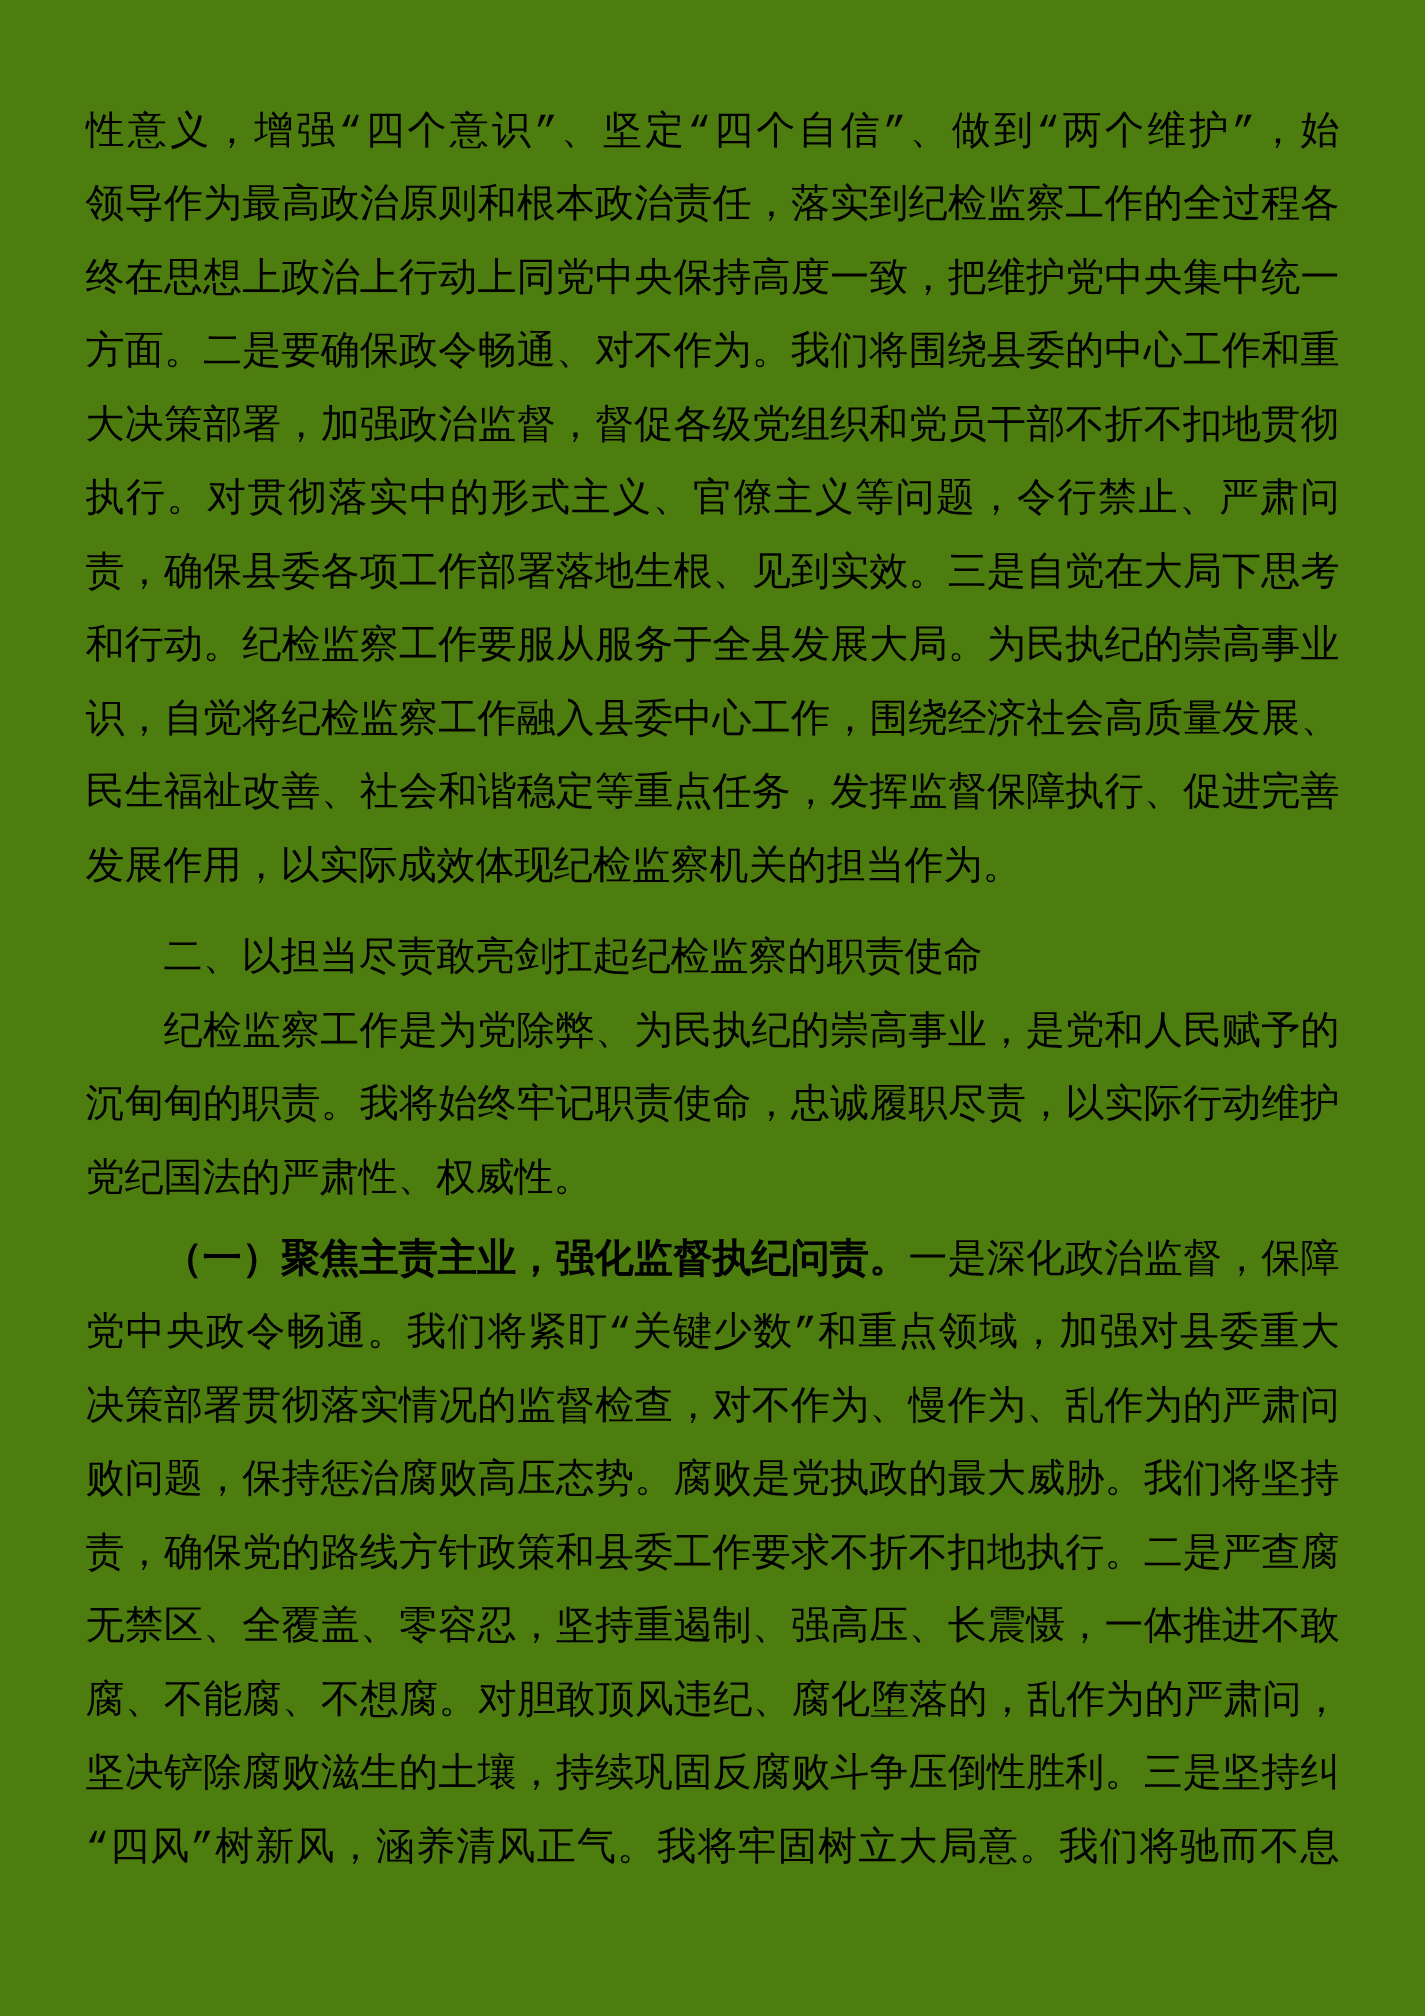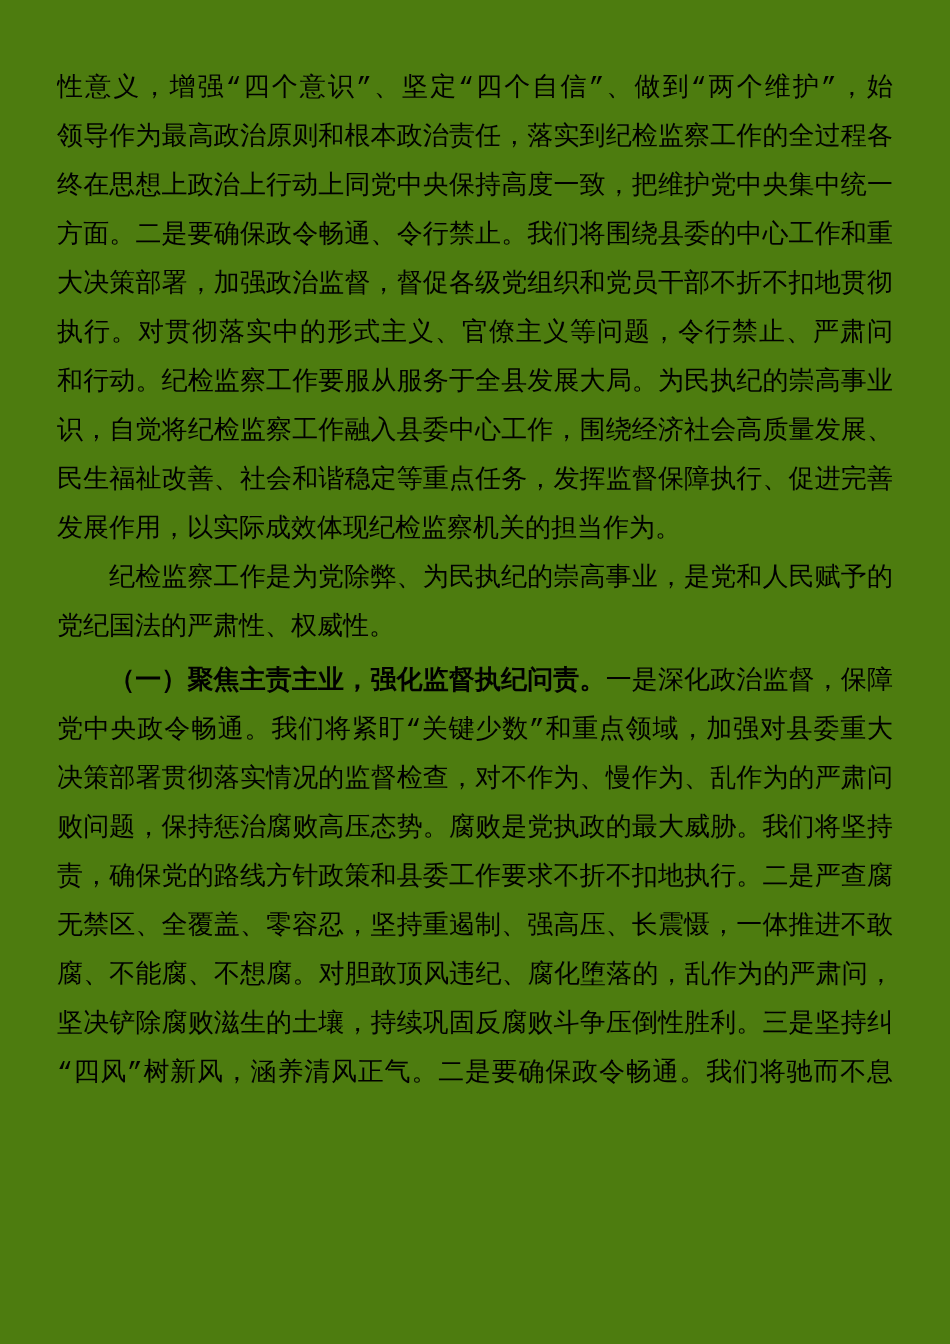--- a/index.html
+++ b/index.html
@@ -44,37 +44,42 @@
 </style>
 </head>
 <body>
 
 <div class="page">
   <div class="doc" id="doc">
       <div class="para">
         <div class="line justify"><span class="">性意义，增强“四个意识”、坚定“四个自信”、做到“两个维护”，始</span></div>
         <div class="line justify"><span class="">领导作为最高政治原则和根本政治责任，落实到纪检监察工作的全过程各</span></div>
         <div class="line justify"><span class="">终在思想上政治上行动上同党中央保持高度一致，把维护党中央集中统一</span></div>
-        <div class="line justify"><span class="">方面。二是要确保政令畅通、令行禁止。我们将围绕县委的中心工作和重</span></div>
+        <div class="line justify"><span class="">方面。二是要确保政令畅通、对不作为。我们将围绕县委的中心工作和重</span></div>
         <div class="line justify"><span class="">大决策部署，加强政治监督，督促各级党组织和党员干部不折不扣地贯彻</span></div>
         <div class="line justify"><span class="">执行。对贯彻落实中的形式主义、官僚主义等问题，令行禁止、严肃问</span></div>
+        <div class="line justify"><span class="">责，确保县委各项工作部署落地生根、见到实效。三是自觉在大局下思考</span></div>
         <div class="line justify"><span class="">和行动。纪检监察工作要服从服务于全县发展大局。为民执纪的崇高事业</span></div>
         <div class="line justify"><span class="">识，自觉将纪检监察工作融入县委中心工作，围绕经济社会高质量发展、</span></div>
         <div class="line justify"><span class="">民生福祉改善、社会和谐稳定等重点任务，发挥监督保障执行、促进完善</span></div>
         <div class="line left"><span class="">发展作用，以实际成效体现纪检监察机关的担当作为。</span></div>
       </div>
+      <div class="para" style="margin-top: 12px;">
+        <div class="line left indent"><span class="">二、以担当尽责敢亮剑扛起纪检监察的职责使命</span></div>
+      </div>
       <div class="para">
         <div class="line justify indent"><span class="">纪检监察工作是为党除弊、为民执纪的崇高事业，是党和人民赋予的</span></div>
+        <div class="line justify"><span class="">沉甸甸的职责。我将始终牢记职责使命，忠诚履职尽责，以实际行动维护</span></div>
         <div class="line left"><span class="">党纪国法的严肃性、权威性。</span></div>
       </div>
       <div class="para" style="margin-top: 5px;">
         <div class="line justify indent"><span class="bold">（一）聚焦主责主业，强化监督执纪问责。</span><span class="">一是深化政治监督，保障</span></div>
         <div class="line justify"><span class="">党中央政令畅通。我们将紧盯“关键少数”和重点领域，加强对县委重大</span></div>
         <div class="line justify"><span class="">决策部署贯彻落实情况的监督检查，对不作为、慢作为、乱作为的严肃问</span></div>
         <div class="line justify"><span class="">败问题，保持惩治腐败高压态势。腐败是党执政的最大威胁。我们将坚持</span></div>
         <div class="line justify"><span class="">责，确保党的路线方针政策和县委工作要求不折不扣地执行。二是严查腐</span></div>
         <div class="line justify"><span class="">无禁区、全覆盖、零容忍，坚持重遏制、强高压、长震慑，一体推进不敢</span></div>
         <div class="line justify tight"><span class="">腐、不能腐、不想腐。对胆敢顶风违纪、腐化堕落的，乱作为的严肃问，</span></div>
         <div class="line justify"><span class="">坚决铲除腐败滋生的土壤，持续巩固反腐败斗争压倒性胜利。三是坚持纠</span></div>
-        <div class="line justify"><span class="">“四风”树新风，涵养清风正气。二是要确保政令畅通。我们将驰而不息</span></div>
+        <div class="line justify"><span class="">“四风”树新风，涵养清风正气。我将牢固树立大局意。我们将驰而不息</span></div>
       </div>
     </div>
 </div>
 
 </body></html>

